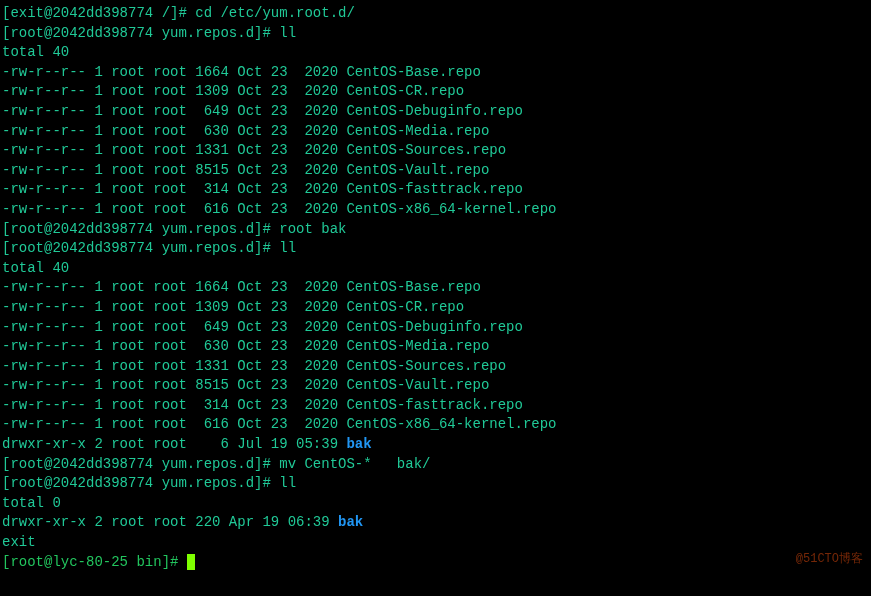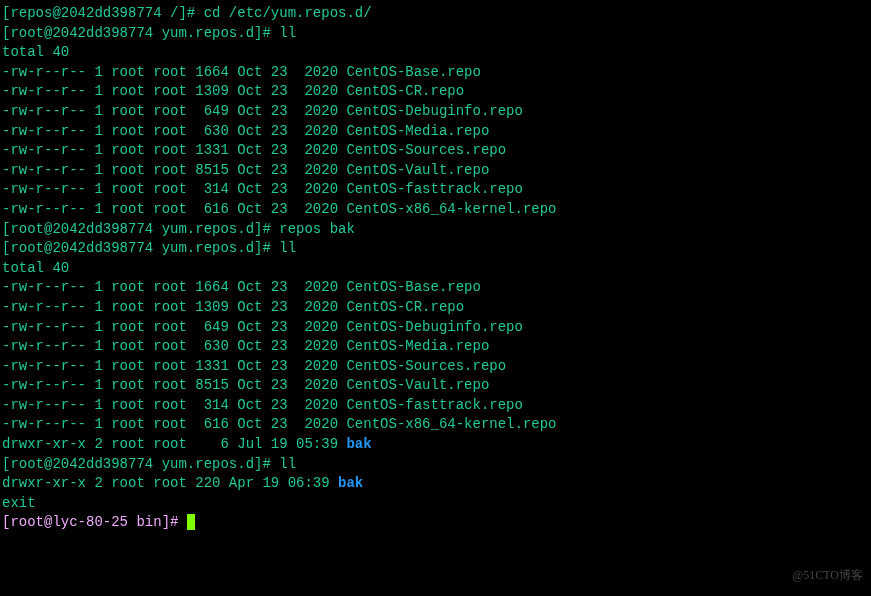--- a/index.html
+++ b/index.html
@@ -12,71 +12,73 @@
       padding: 4px 2px;
       width: 871px;
       height: 596px;
       overflow: hidden;
       position: relative;
     }
     .line { white-space: pre; }
     .cmd { color: #20c997; }
     .output { color: #20c997; }
     .dir-bold { color: #2196f3; font-weight: bold; }
-    .local-prompt { color: #f0abfc; margin-top: 6px; }
+    .local-prompt { color: #22c55e; margin-top: 6px; }
     .cursor {
       display: inline-block;
       width: 8px;
       height: 16px;
       background: #7fff00;
       vertical-align: text-bottom;
     }
     .watermark {
       position: absolute;
       right: 8px;
-      bottom: 12px;
-      color: #737373;
+      bottom: 28px;
+      color: #c2410c;
       font-size: 12px;
-      font-family: Liberation Serif, serif;
+      font-family: Liberation Mono, monospace;
       opacity: 0.6;
     }
   </style>
 </head>
 <body>
 
 <div>
 
-<div class="line"><span>[repos@2042dd398774 /]# </span><span class="cmd">cd /etc/yum.repos.d/</span></div>
+<div class="line"><span>[exit@2042dd398774 /]# </span><span class="cmd">cd /etc/yum.root.d/</span></div>
 <div class="line"><span>[root@2042dd398774 yum.repos.d]# </span><span class="cmd">ll</span></div>
 <div class="line output">total 40</div>
 
 <div class="line output"><span>-rw-r--r-- 1 root root 1664 Oct 23  2020 </span><span>CentOS-Base.repo</span></div>
 <div class="line output"><span>-rw-r--r-- 1 root root 1309 Oct 23  2020 </span><span>CentOS-CR.repo</span></div>
 <div class="line output"><span>-rw-r--r-- 1 root root  649 Oct 23  2020 </span><span>CentOS-Debuginfo.repo</span></div>
 <div class="line output"><span>-rw-r--r-- 1 root root  630 Oct 23  2020 </span><span>CentOS-Media.repo</span></div>
 <div class="line output"><span>-rw-r--r-- 1 root root 1331 Oct 23  2020 </span><span>CentOS-Sources.repo</span></div>
 <div class="line output"><span>-rw-r--r-- 1 root root 8515 Oct 23  2020 </span><span>CentOS-Vault.repo</span></div>
 <div class="line output"><span>-rw-r--r-- 1 root root  314 Oct 23  2020 </span><span>CentOS-fasttrack.repo</span></div>
 <div class="line output"><span>-rw-r--r-- 1 root root  616 Oct 23  2020 </span><span>CentOS-x86_64-kernel.repo</span></div>
 
-<div class="line"><span>[root@2042dd398774 yum.repos.d]# </span><span class="cmd">repos bak</span></div>
+<div class="line"><span>[root@2042dd398774 yum.repos.d]# </span><span class="cmd">root bak</span></div>
 <div class="line"><span>[root@2042dd398774 yum.repos.d]# </span><span class="cmd">ll</span></div>
 <div class="line output">total 40</div>
 
 <div class="line output"><span>-rw-r--r-- 1 root root 1664 Oct 23  2020 </span><span>CentOS-Base.repo</span></div>
 <div class="line output"><span>-rw-r--r-- 1 root root 1309 Oct 23  2020 </span><span>CentOS-CR.repo</span></div>
 <div class="line output"><span>-rw-r--r-- 1 root root  649 Oct 23  2020 </span><span>CentOS-Debuginfo.repo</span></div>
 <div class="line output"><span>-rw-r--r-- 1 root root  630 Oct 23  2020 </span><span>CentOS-Media.repo</span></div>
 <div class="line output"><span>-rw-r--r-- 1 root root 1331 Oct 23  2020 </span><span>CentOS-Sources.repo</span></div>
 <div class="line output"><span>-rw-r--r-- 1 root root 8515 Oct 23  2020 </span><span>CentOS-Vault.repo</span></div>
 <div class="line output"><span>-rw-r--r-- 1 root root  314 Oct 23  2020 </span><span>CentOS-fasttrack.repo</span></div>
 <div class="line output"><span>-rw-r--r-- 1 root root  616 Oct 23  2020 </span><span>CentOS-x86_64-kernel.repo</span></div>
 <div class="line output"><span>drwxr-xr-x 2 root root    6 Jul 19 05:39 </span><span class="dir-bold">bak</span></div>
 
+<div class="line"><span>[root@2042dd398774 yum.repos.d]# </span><span class="cmd">mv CentOS-*   bak/</span></div>
 <div class="line"><span>[root@2042dd398774 yum.repos.d]# </span><span class="cmd">ll</span></div>
+<div class="line output">total 0</div>
 <div class="line output"><span>drwxr-xr-x 2 root root 220 Apr 19 06:39 </span><span class="dir-bold">bak</span></div>
 
 <div class="line output">exit</div>
 <div class="line"><span class="local-prompt">[root@lyc-80-25 bin]# </span><span class="cursor"></span></div>
 
 </div>
 
 <div class="watermark">@51CTO博客</div>
 
 </body></html>

